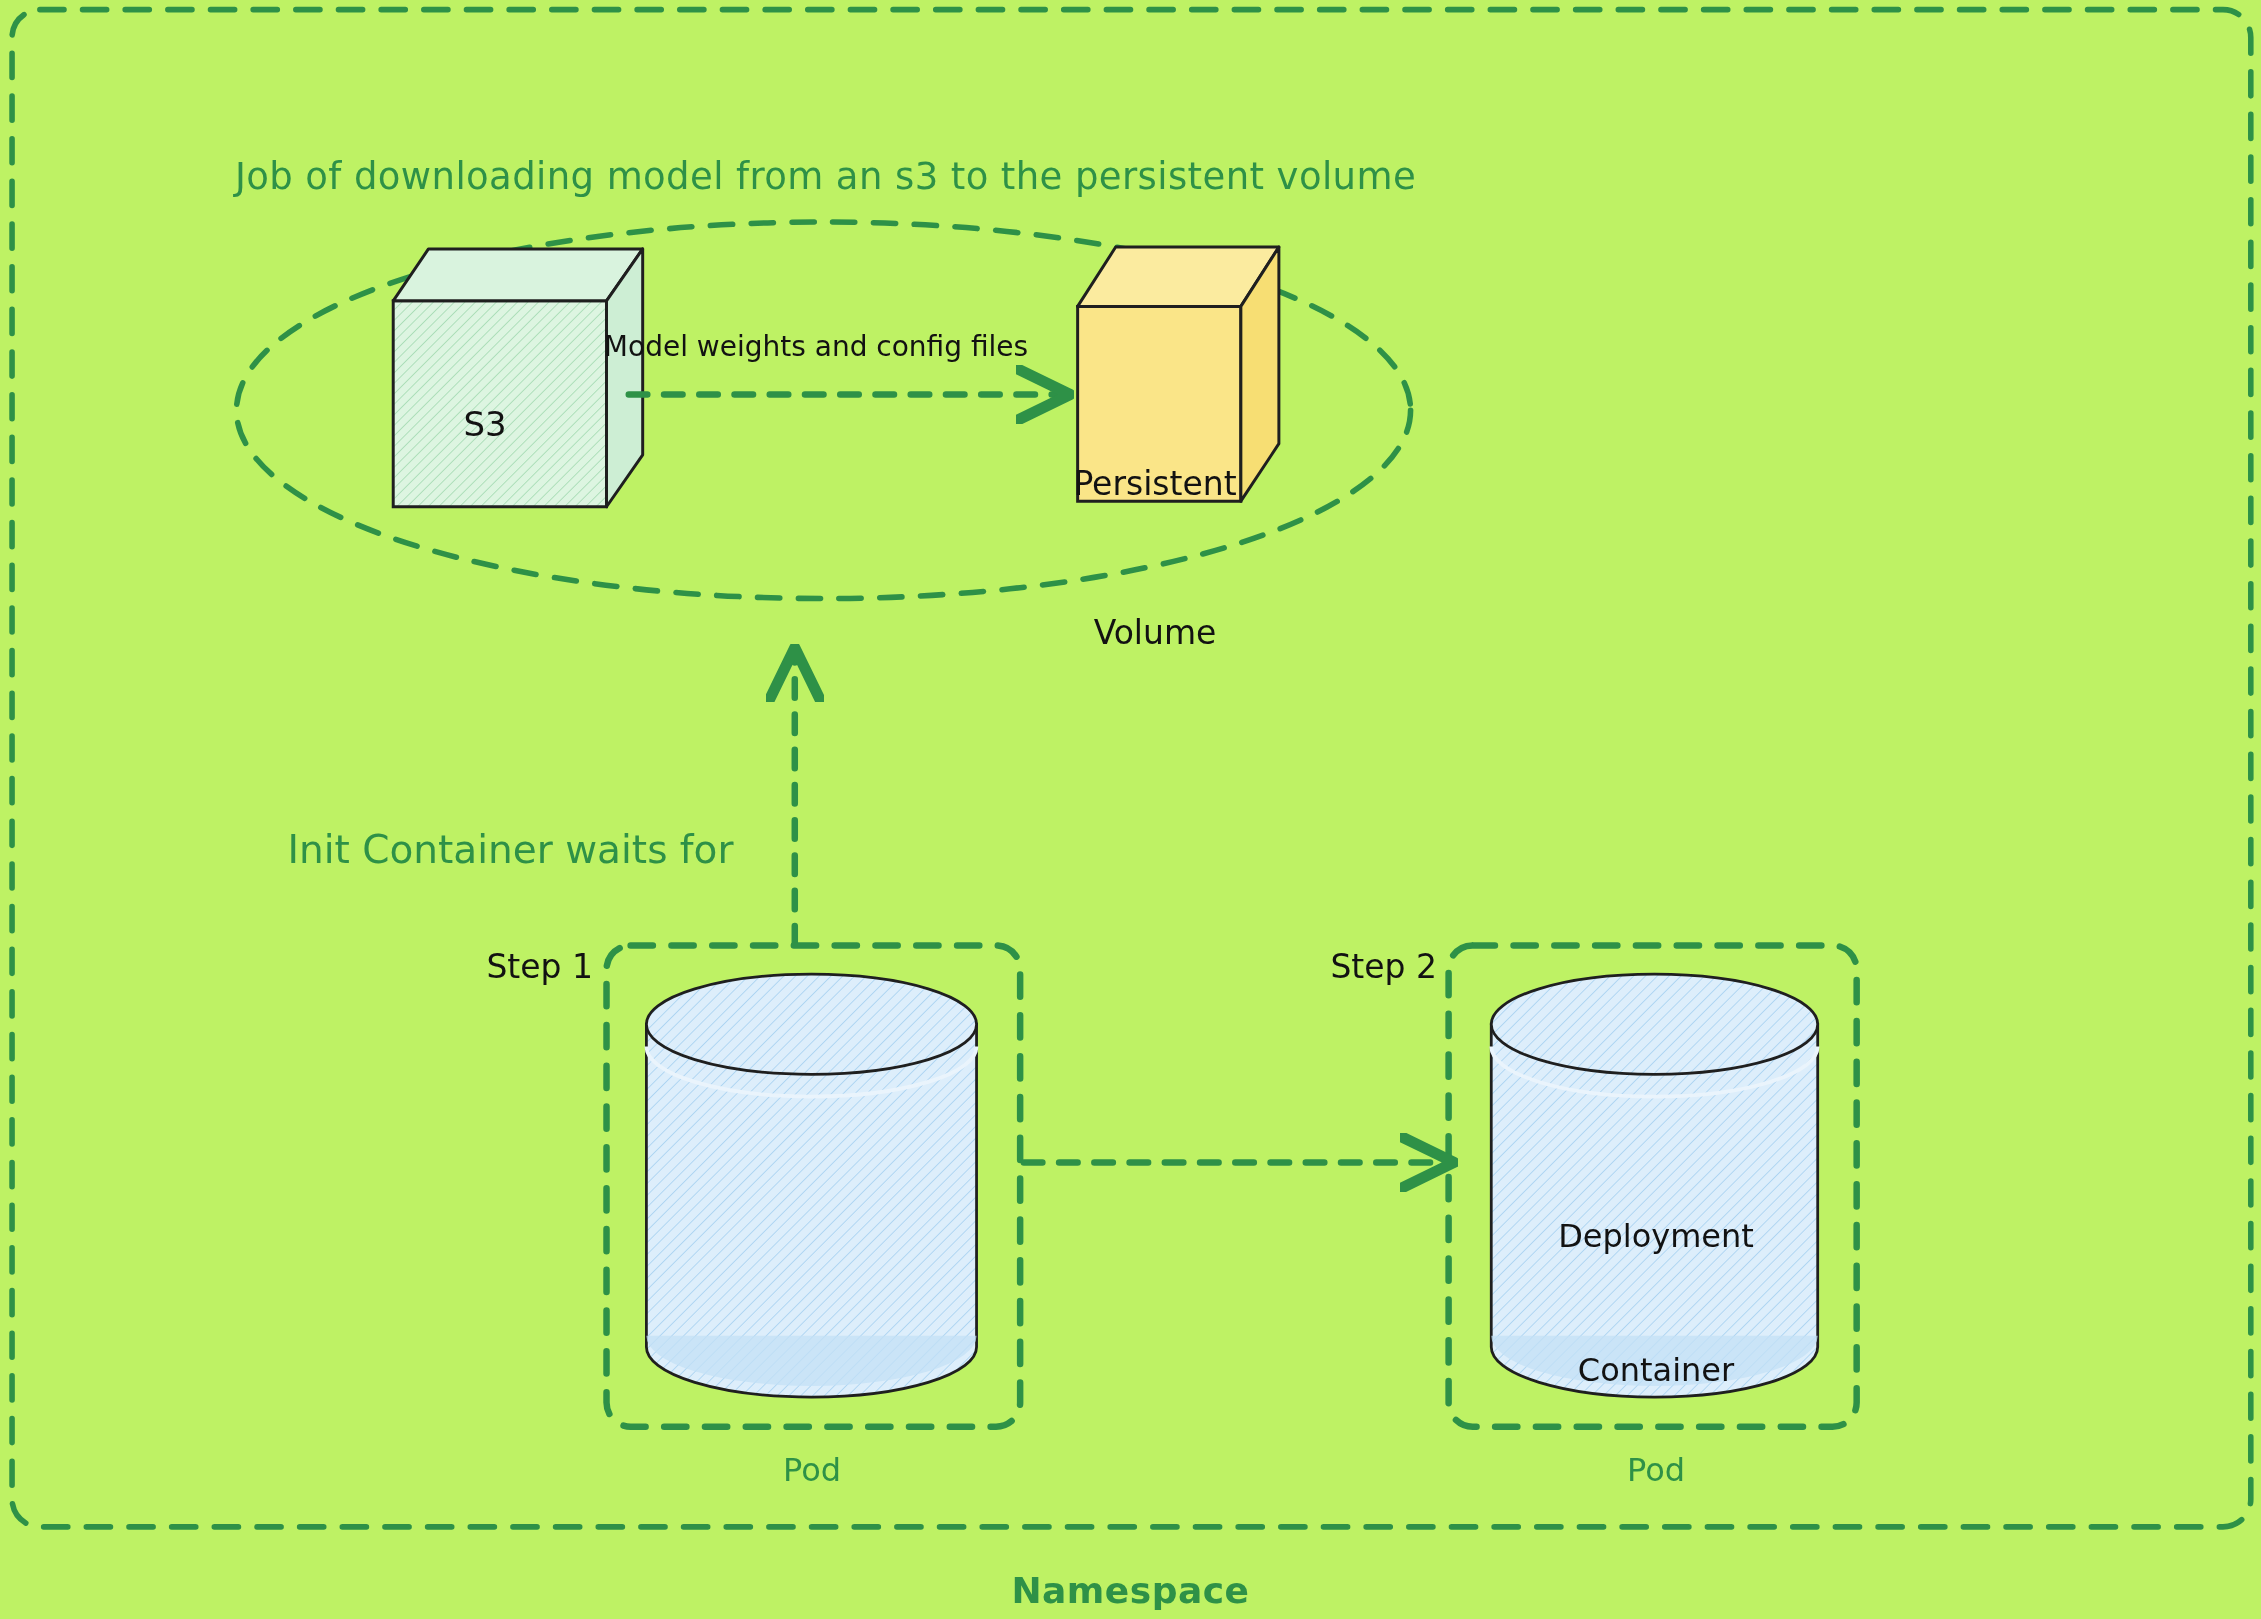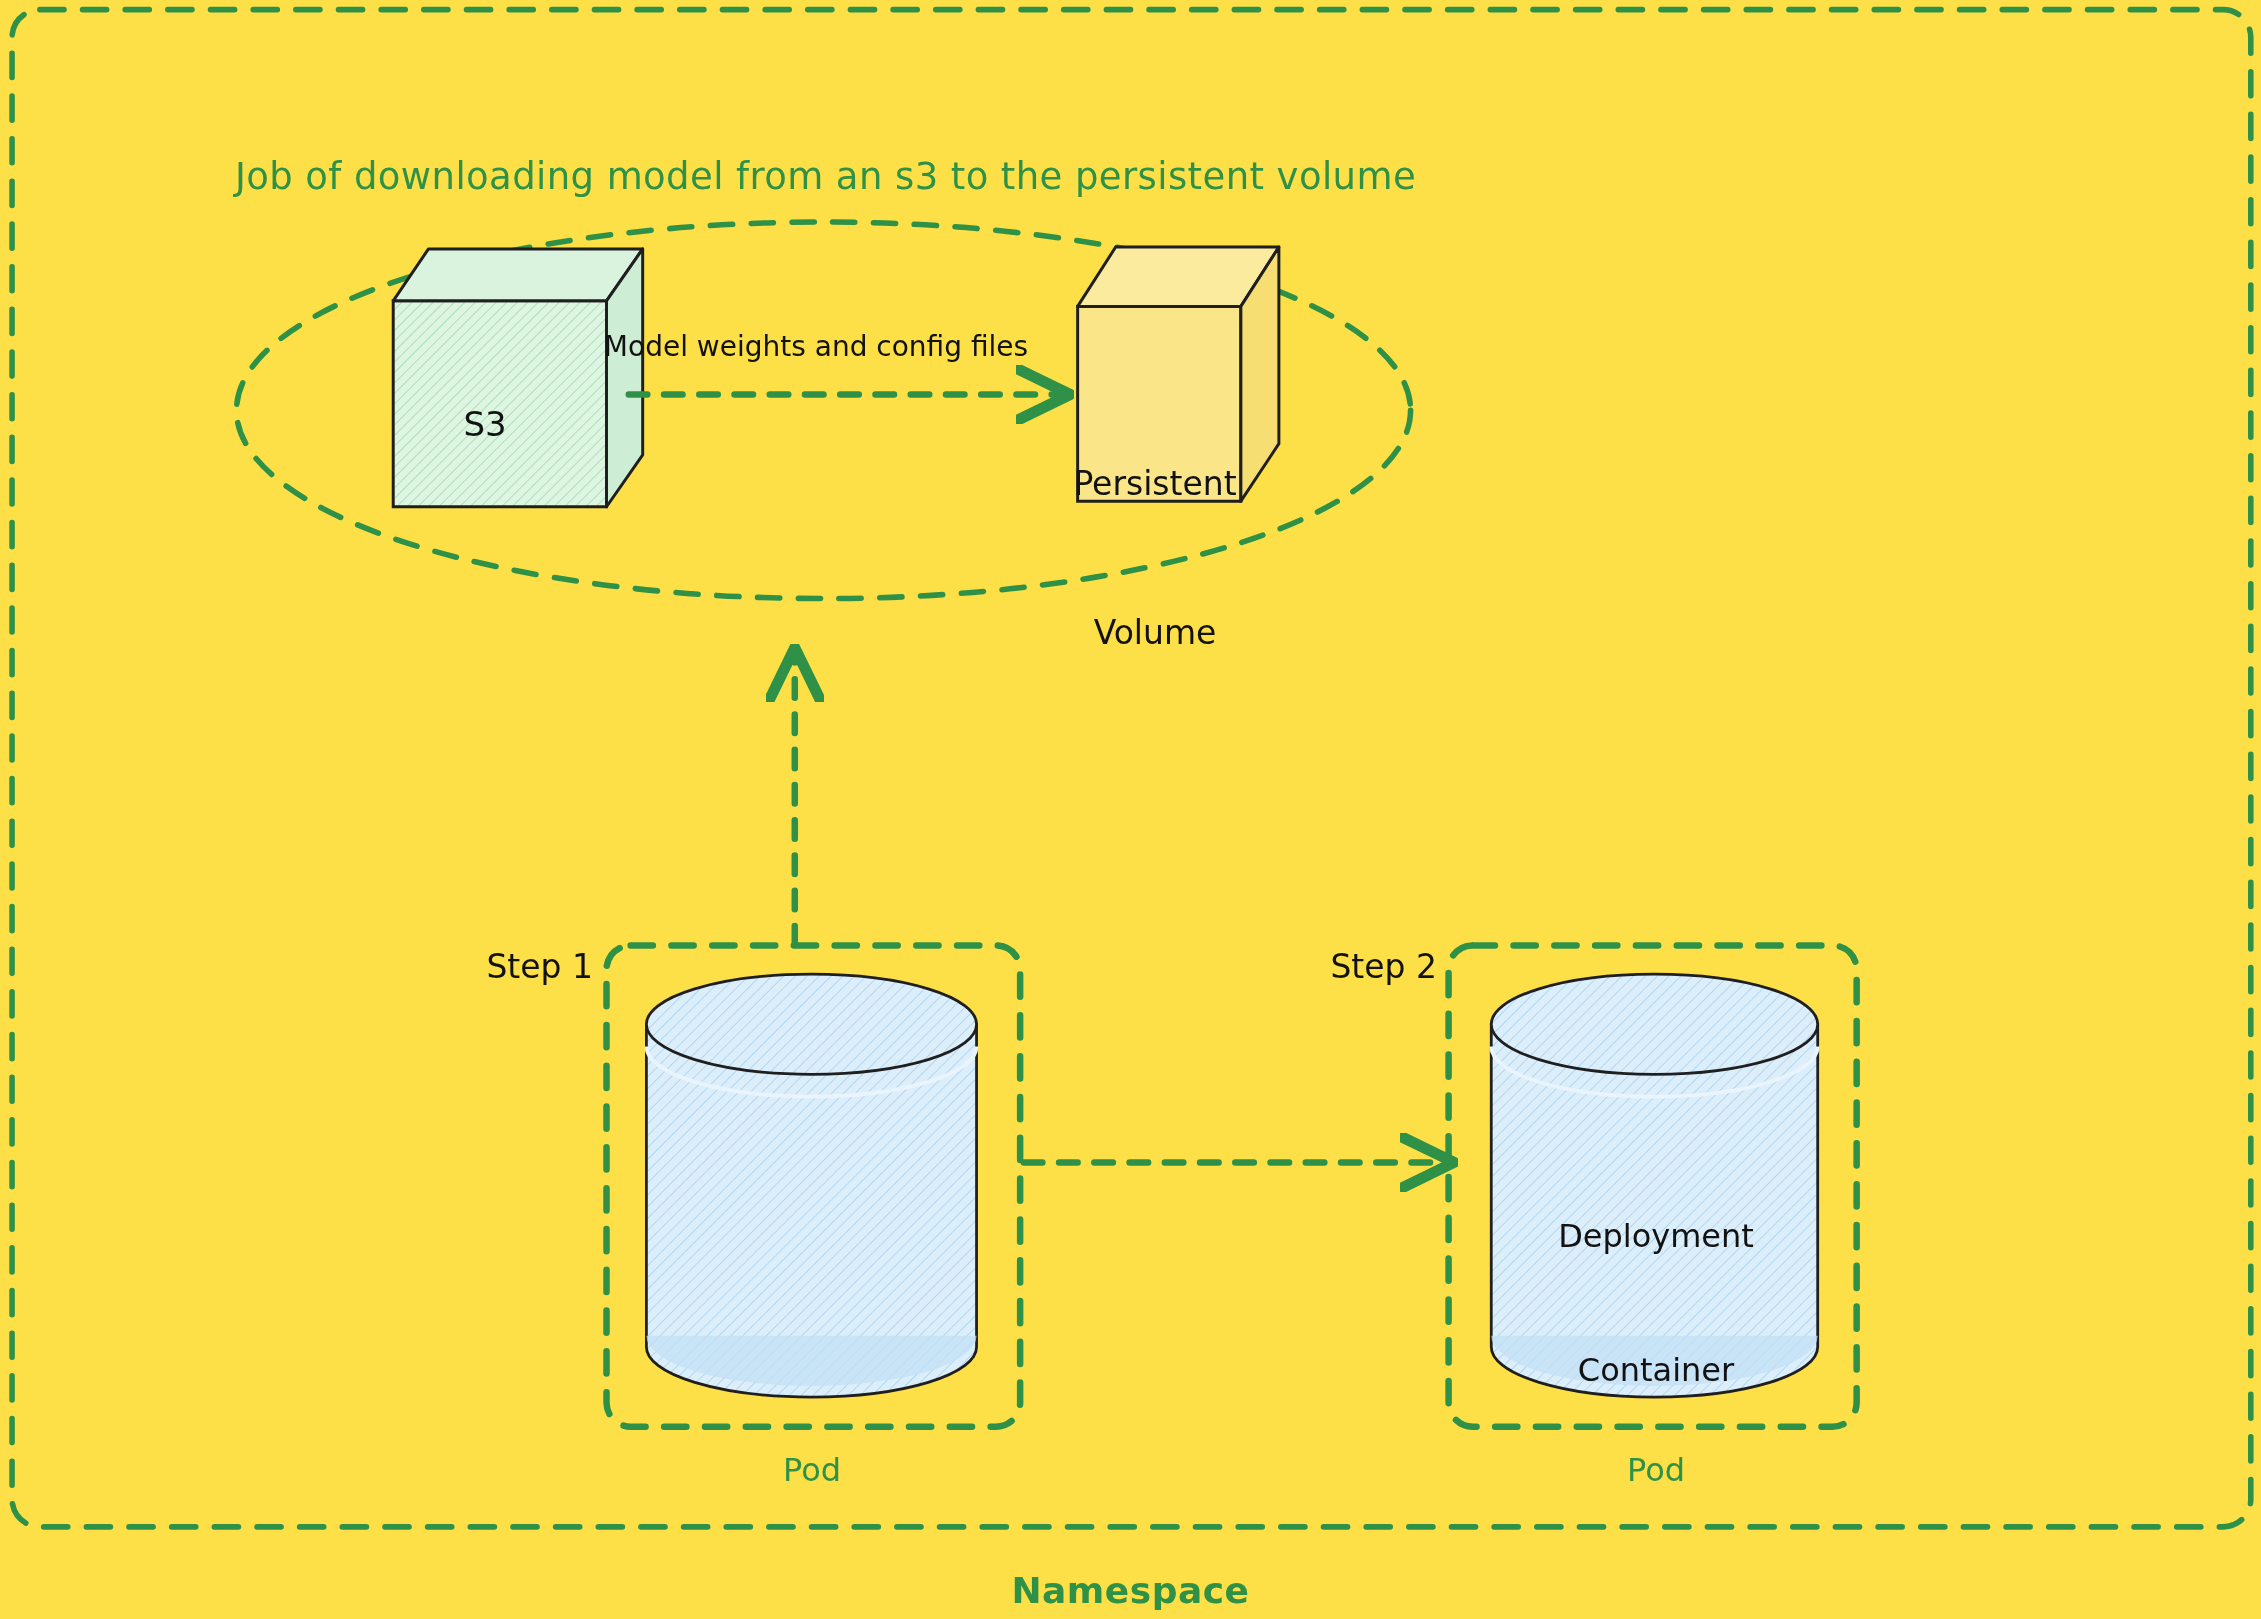--- a/index.html
+++ b/index.html
@@ -10,21 +10,21 @@
   body {
     width: 2261px;
     height: 1620px;
     font-family: "DejaVu Sans", sans-serif;
     overflow: hidden;
   }
   #stage {
     position: relative;
     width: 2261px;
     height: 1620px;
-    background: #fde047;
+    background: #bef264;
   }
   svg.layer {
     position: absolute;
     left: 0;
     top: 0;
     width: 2261px;
     height: 1620px;
   }
   .txt {
     position: absolute;
@@ -182,20 +182,21 @@
   <div class="txt black-txt" id="s3-label">S3</div>
 
   <div class="txt black-txt" id="pv-label">
     <div>Persistent</div>
     <div>Volume</div>
   </div>
 
   <div class="txt black-txt" id="edge-label-weights">Model weights and config files</div>
 
   <div class="txt green-txt" id="init-wait-label">
+    <div>Init Container waits for</div>
   </div>
 
   <div class="txt black-txt" id="step1-label">Step 1</div>
 
   <div class="txt black-txt" id="step2-label">Step 2</div>
 
 
   <div class="txt black-txt" id="deploy-container-label">
     <div>Deployment</div>
     <div>Container</div>

